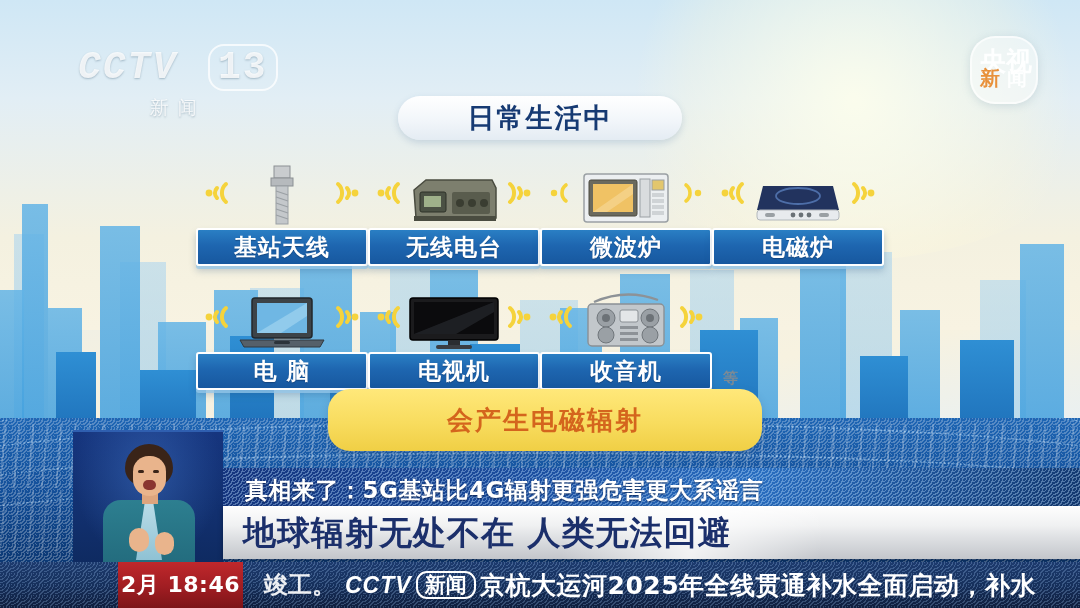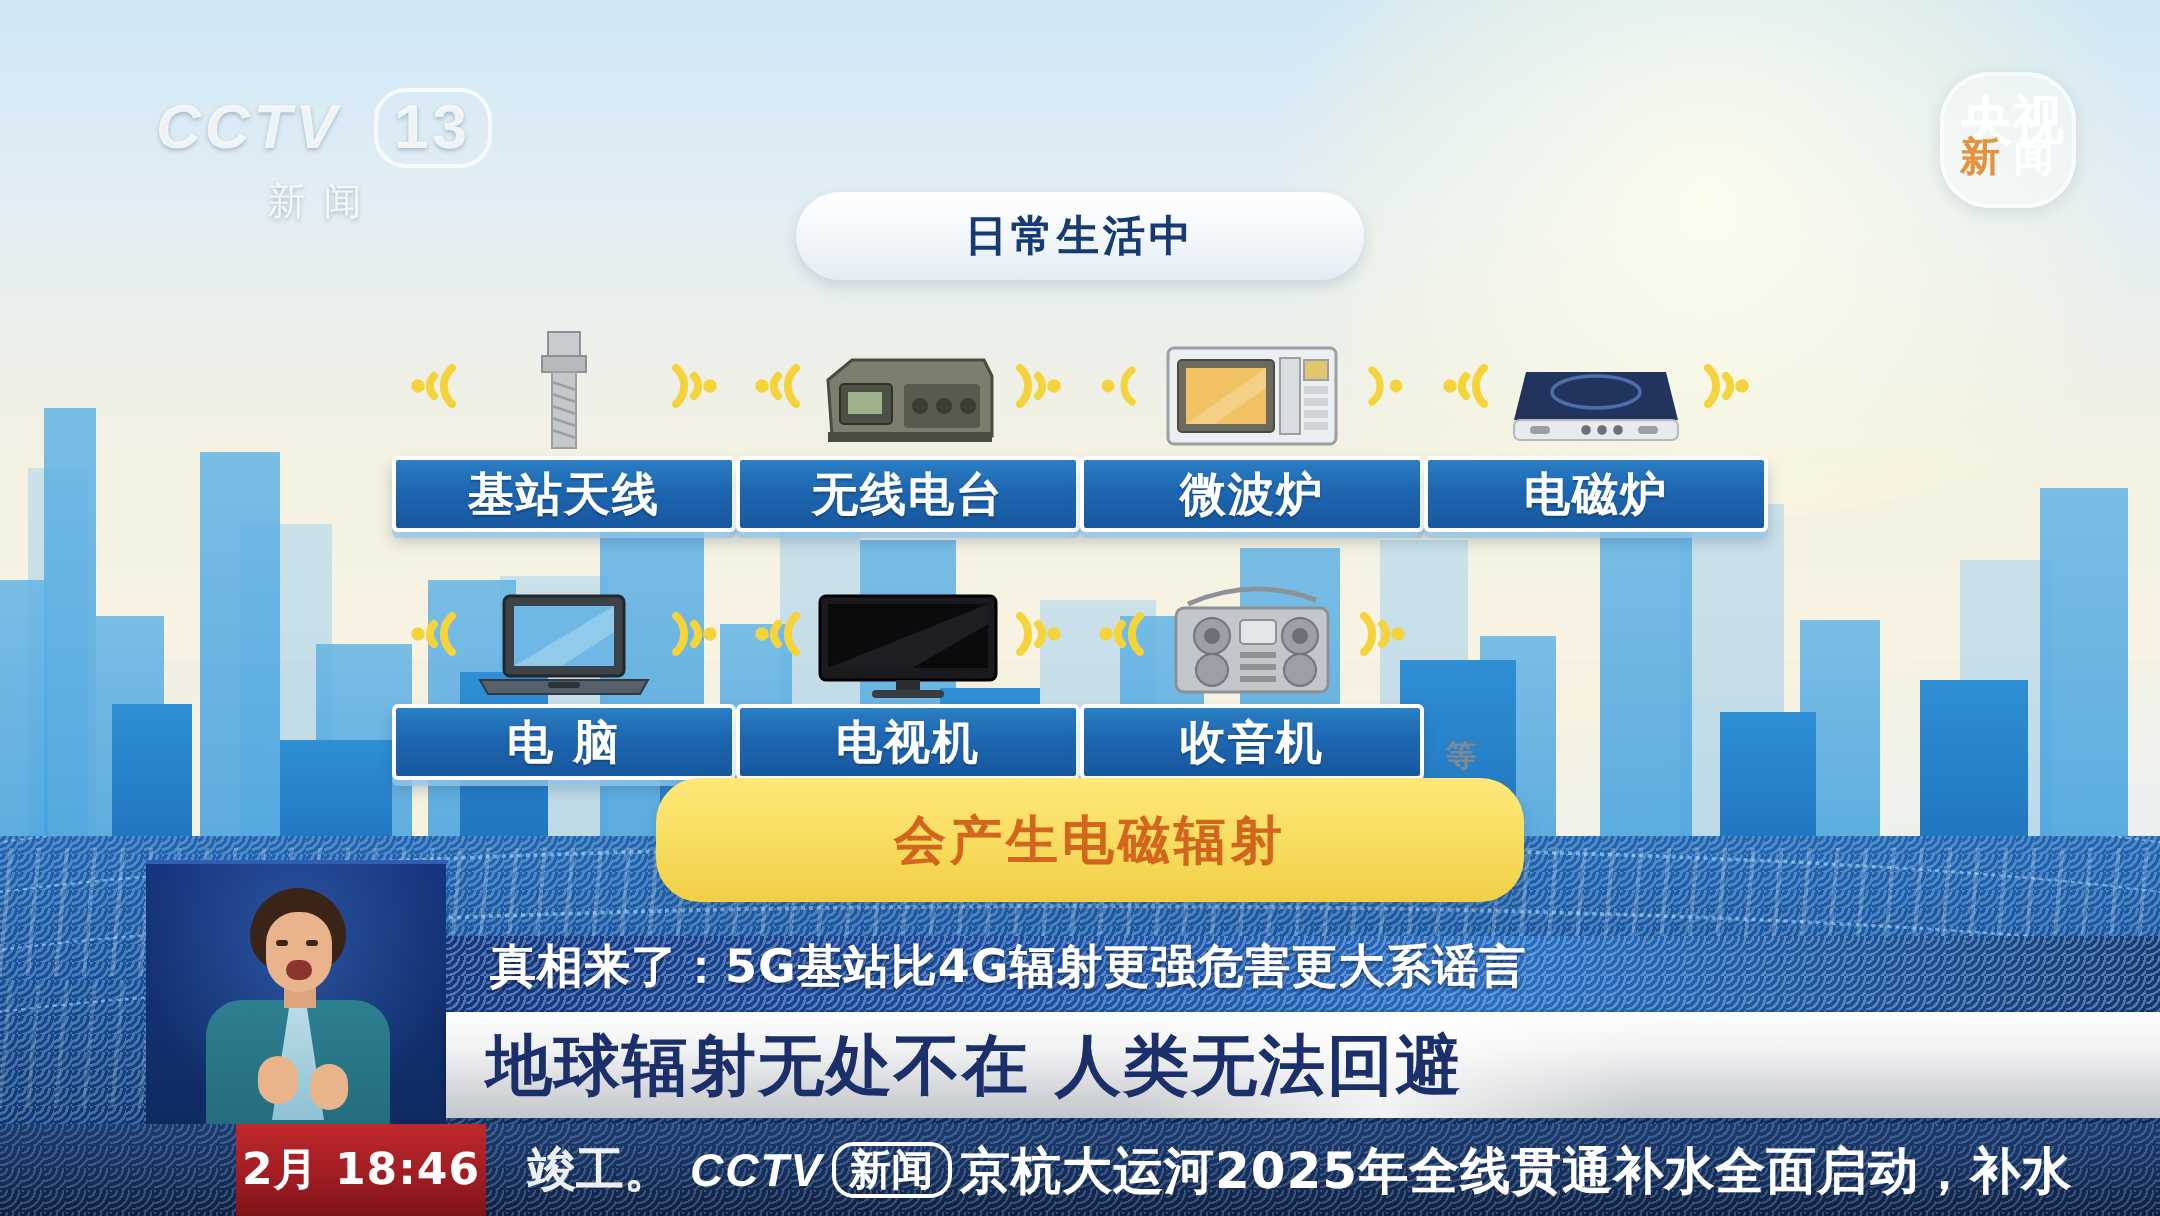--- a/index.html
+++ b/index.html
@@ -34,41 +34,41 @@
     background-size:9px 9px;opacity:.45;}
   .wave-band{position:absolute;left:-10%;width:120%;height:64px;
     background:repeating-linear-gradient(95deg,rgba(255,255,255,.20) 0 2px,rgba(255,255,255,0) 2px 14px);
     transform-origin:center;}
   .wave-curve{position:absolute;left:-6%;width:112%;height:70px;border-radius:50%;
     border-top:2px dotted rgba(190,225,255,.55);}
 
   
   .bug{position:absolute;left:78px;top:44px;color:rgba(255,255,255,.82);
     text-shadow:0 1px 2px rgba(90,120,140,.45);}
-  .bug .cc{font-size:31px;letter-spacing:2px;font-weight:bold;font-style:italic;
-    font-family:Liberation Sans, sans-serif;}
+  .bug .cc{font-size:38px;letter-spacing:2px;font-weight:bold;font-style:italic;
+    font-family:Liberation Mono, monospace;}
   .bug .sub{text-align:center;font-size:19px;letter-spacing:9px;margin-top:4px;
     font-family:"DejaVu Sans",sans-serif;}
 
   
   .applogo{position:absolute;right:42px;top:36px;width:68px;height:68px;border-radius:25px;
     background:rgba(255,255,255,.40);border:2px solid rgba(255,255,255,.62);
     box-shadow:0 2px 8px rgba(120,150,170,.25);display:flex;align-items:center;justify-content:center;}
   .applogo .w1{position:absolute;font-size:26px;font-weight:bold;color:rgba(255,255,255,.93);
     font-family:"DejaVu Sans",sans-serif;line-height:1;letter-spacing:0;top:10px;left:8px;}
   .applogo .w2{position:absolute;font-size:20px;font-weight:bold;color:#e8913b;
     font-family:"DejaVu Sans",sans-serif;bottom:10px;left:8px;}
   .applogo .w3{position:absolute;font-size:20px;font-weight:bold;color:rgba(255,255,255,.93);
     font-family:"DejaVu Sans",sans-serif;bottom:10px;right:9px;}
 
   
   .toppill{position:absolute;left:398px;top:96px;width:284px;height:44px;border-radius:22px;
     background:linear-gradient(180deg,#ffffff 0%,#f2f6fa 55%,#e4ecf3 100%);
     box-shadow:0 3px 7px rgba(80,120,160,.22);display:flex;align-items:center;justify-content:center;}
-  .toppill span{font-size:21px;font-weight:bold;color:#163a73;letter-spacing:2px;
+  .toppill span{font-size:27px;font-weight:bold;color:#163a73;letter-spacing:2px;
     font-family:Liberation Mono, monospace;}
 
   
   .grid{position:absolute;left:196px;top:160px;width:690px;}
   .row{display:flex;gap:0;}
   .cell{width:172px;position:relative;height:110px;}
   .icowrap{position:relative;height:66px;display:flex;align-items:flex-end;justify-content:center;}
   .devimg{position:relative;z-index:2;}
   .wv{position:absolute;top:50%;transform:translateY(-50%);z-index:1;}
   .wv.l{left:6px;} .wv.r{right:6px;}
@@ -109,21 +109,21 @@
     background:linear-gradient(180deg,#bcdde8 0%,#8fc2d4 100%);clip-path:polygon(35% 0,65% 0,100% 100%,0 100%);}
   .an-handL{position:absolute;left:56px;top:96px;width:20px;height:24px;border-radius:10px;background:#e9b48c;}
   .an-handR{position:absolute;left:82px;top:100px;width:19px;height:23px;border-radius:10px;background:#e9b48c;}
 
   
   .l3-top{position:absolute;left:223px;top:468px;width:857px;height:38px;overflow:hidden;
     background:linear-gradient(110deg,#15357e 0%,#1d4fa0 35%,#2a6ec0 62%,#13386f 100%);}
   .l3-top .dots{position:absolute;inset:0;opacity:.5;
     background-image:repeating-radial-gradient(circle at 0 0,rgba(190,225,255,.75) 0 1.2px,rgba(0,0,0,0) 1.2px 3px);
     background-size:10px 10px;}
-  .l3-top .txt{position:relative;z-index:2;display:flex;align-items:flex-start;height:100%;padding-left:22px;}
+  .l3-top .txt{position:relative;z-index:2;display:flex;align-items:flex-end;height:100%;padding-left:22px;}
   .l3-top .txt span{font-size:23px;font-weight:bold;color:#ffffff;letter-spacing:.5px;
     font-family:"DejaVu Sans",sans-serif;text-shadow:0 1px 2px rgba(0,10,40,.6);}
 
   .l3-main{position:absolute;left:223px;top:506px;width:857px;height:53px;
     background:linear-gradient(180deg,#fdfdfd 0%,#f0f1f2 35%,#dcdee1 62%,#c3c6cb 100%);
     border-top:1px solid #ffffff;box-shadow:0 2px 5px rgba(0,0,0,.35);
     display:flex;align-items:center;padding-left:20px;overflow:hidden;}
   .l3-main .sheen{position:absolute;left:0;top:0;width:100%;height:100%;
     background:linear-gradient(100deg,rgba(255,255,255,0) 40%,rgba(255,255,255,.75) 55%,rgba(255,255,255,0) 70%);
     pointer-events:none;}

